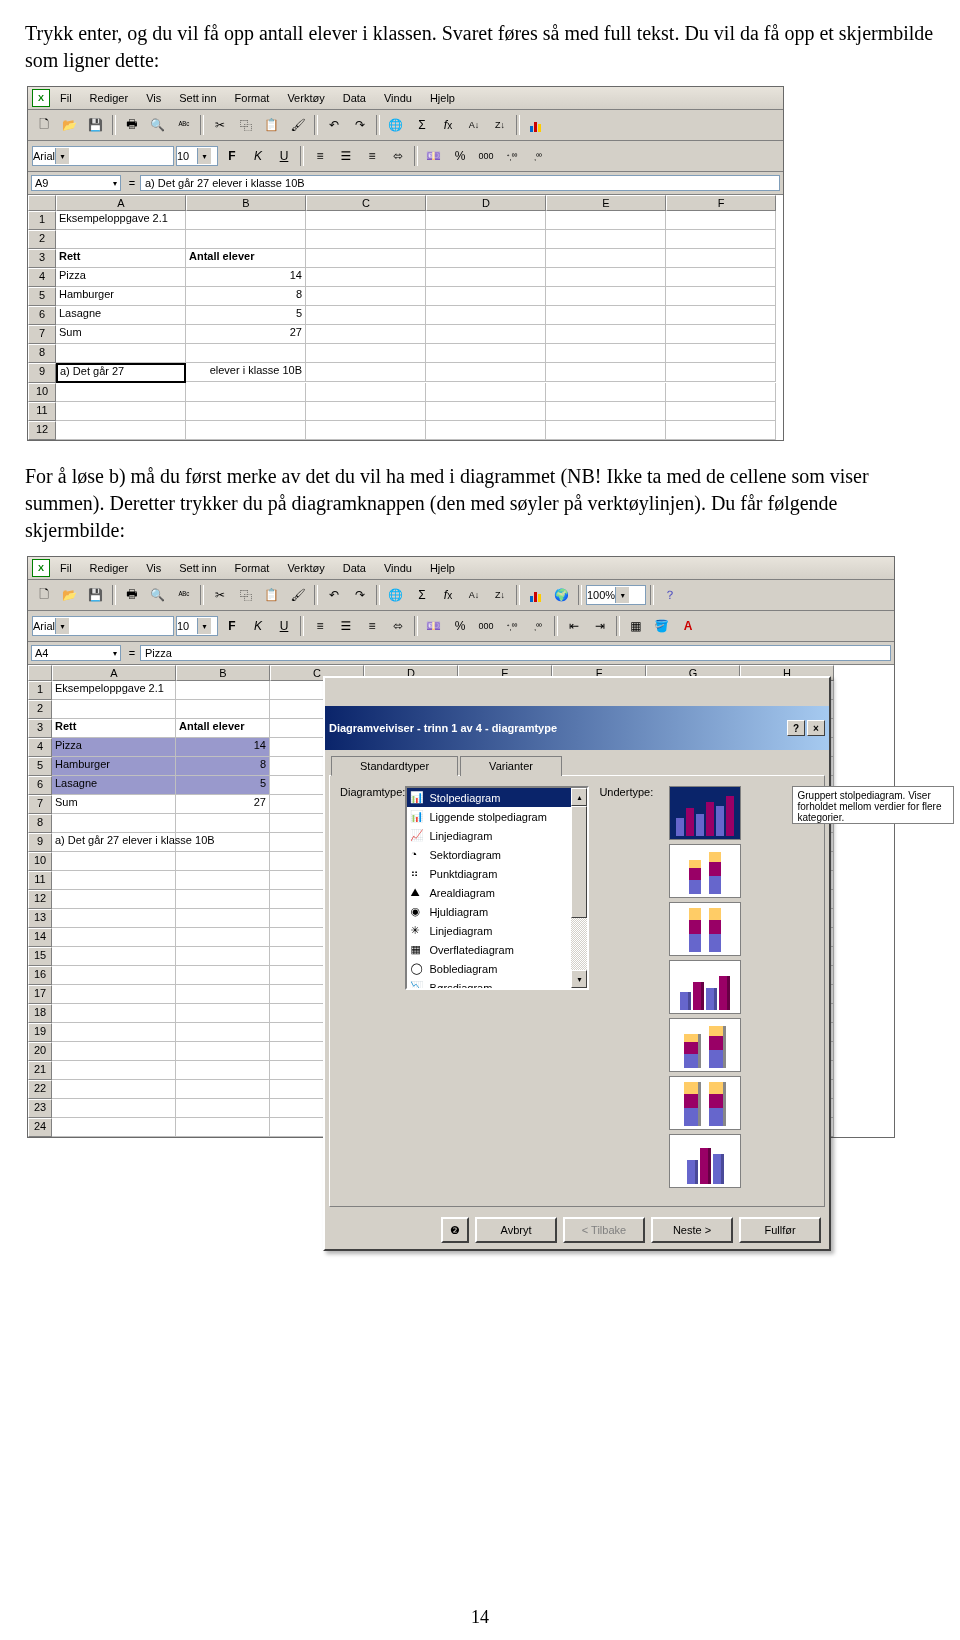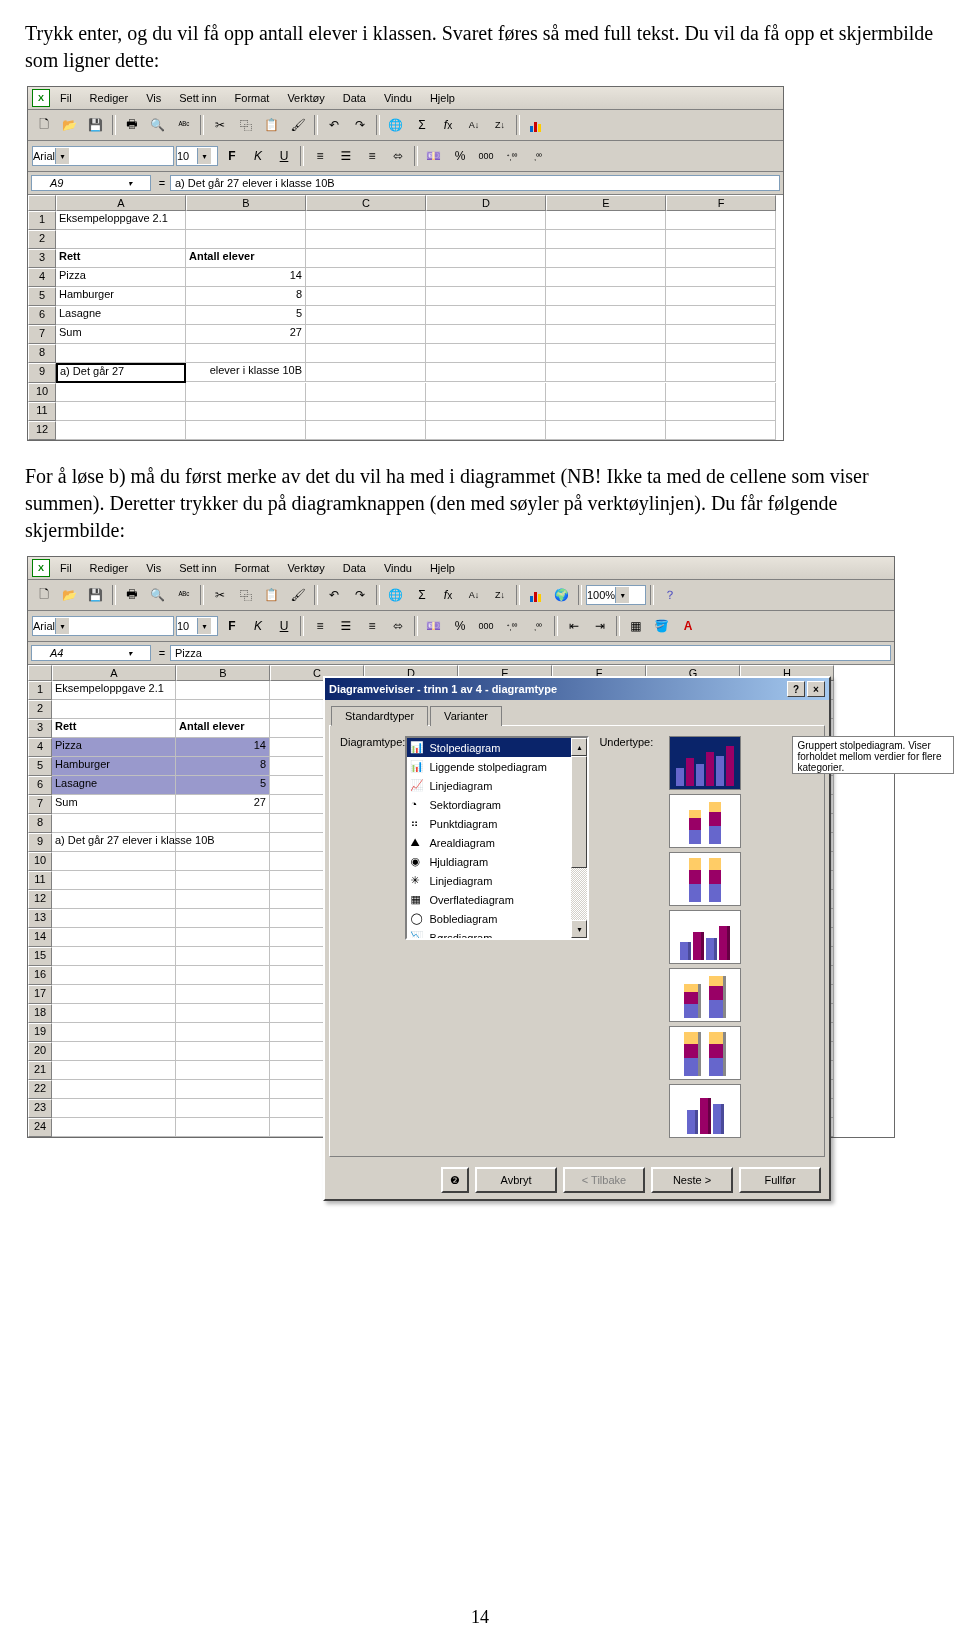--- a/index.html
+++ b/index.html
@@ -17,43 +17,43 @@
 .tsep { width:2px; height:20px; border-left:1px solid #808080; border-right:1px solid #fff; margin:0 2px; }
 .tcombo { display:inline-flex; align-items:center; background:#fff; border:1px solid #7f9db9; height:18px; }
 .tcombo span.val { padding:0 0; min-width:20px; }
 .tcombo .dd { width:13px; height:16px; background:#d4d0c8; border-left:1px solid #7f9db9; display:flex; align-items:center; justify-content:center; font-size:8px; }
 
 .formatbar { display:flex; align-items:center; gap:2px; height:26px; padding:2px 4px; border-bottom:1px solid #808080; background:#d4d0c8; }
 .font-combo { width:140px; }
 .size-combo { width:40px; }
 
 .namebox-row { display:flex; align-items:center; height:22px; background:#d4d0c8; border-bottom:1px solid #808080; }
-.namebox { width:82px; background:#fff; border:1px solid #7f9db9; margin:0 3px; padding:1px 18px; display:flex; align-items:center; justify-content:space-between;font-style:italic; }
+.namebox { width:82px; background:#fff; border:1px solid #7f9db9; margin:0 3px; padding:1px 3px; display:flex; align-items:center; justify-content:space-between; }
 .namebox .dd { font-size:8px; color:#000; }
 .eq { width:16px; text-align:center; }
 .formula { flex:1; background:#fff; border:1px solid #7f9db9; margin-right:3px; padding:1px 4px; }
 
 .grid { display:grid; background:#fff; font-size:11px; }
 .excel1 .grid { grid-template-columns:28px 130px 120px 120px 120px 120px 110px; }
 .excel2 .grid { grid-template-columns:24px 124px 94px 94px 94px 94px 94px 94px 94px; }
 .colhead { background:#d4d0c8; border:1px solid #808080; border-top:1px solid #fff; border-left:1px solid #fff; text-align:center; font-weight:normal; padding:1px 0; }
 .rowhead { background:#d4d0c8; border:1px solid #808080; border-top:1px solid #fff; border-left:1px solid #fff; text-align:center; padding:1px 0; }
 .cell { border-right:1px solid #c0c0c0; border-bottom:1px solid #c0c0c0; padding:1px 3px; height:16px; white-space:nowrap; overflow:visible; }
 .cell.rt { text-align:right; }
 .cell.bold { font-weight:bold; }
 .cell.sel { background:#9999cc; }
 .active-cell { border:2px solid #000 !important; padding:0 2px; position:relative; z-index:2; }
 
 
 .dialog { position:absolute; background:#d4d0c8; border:2px solid; border-color:#fff #404040 #404040 #fff; box-shadow:3px 3px 4px rgba(0,0,0,.3); font-family:Tahoma,Arial,sans-serif; font-size:11px; }
-.dialog .titlebar { background:linear-gradient(to right,#0a246a,#a6caf0); color:#fff; display:flex; align-items:center; justify-content:space-between; padding:3px 4px; font-weight:bold; font-size:11px; }
+.dialog .titlebar { background:linear-gradient(to right,#0a246a,#a6caf0); color:#fff; display:flex; align-items:center; justify-content:space-between; padding:14px 4px; font-weight:bold; font-size:11px;margin-top:28px; }
 .dialog .tbtns { display:flex; gap:2px; }
 .dialog .tbtns .wbtn { width:16px; height:14px; background:#d4d0c8; border:1px solid; border-color:#fff #404040 #404040 #fff; font-size:10px; font-weight:bold; color:#000; display:flex; align-items:center; justify-content:center; }
 .tabstrip { display:flex; padding:5px 6px 0 6px; }
-.tab { background:#d4d0c8; border:1px solid #808080; border-bottom:none; padding:3px 13px; margin-right:2px; position:relative; top:1px; }
+.tab { background:#d4d0c8; border:1px solid #808080; border-bottom:none; padding:3px 28px; margin-right:2px; position:relative; top:1px; }
 .tab.active { background:#d4d0c8; border-bottom:1px solid #d4d0c8; z-index:3; }
 .dlg-body { border:1px solid; border-color:#fff #808080 #808080 #fff; margin:0 4px 4px 4px; padding:10px; background:#d4d0c8; display:flex; gap:10px; }
 .dlg-col { display:flex; flex-direction:row; }
 .dlg-label { margin-bottom:4px; }
 .listbox { background:#fff; border:2px solid; border-color:#808080 #fff #fff #808080; width:180px; height:200px; overflow:hidden; }
 .listbox .scroll { display:flex; height:100%; }
 .listbox .items { flex:1; }
 .listbox .item { display:flex; align-items:center; gap:4px; padding:1px 3px; height:17px; }
 .listbox .item.sel { background:#0a246a; color:#fff; }
 .listbox .item .ico { width:15px; height:13px; display:inline-block; }

